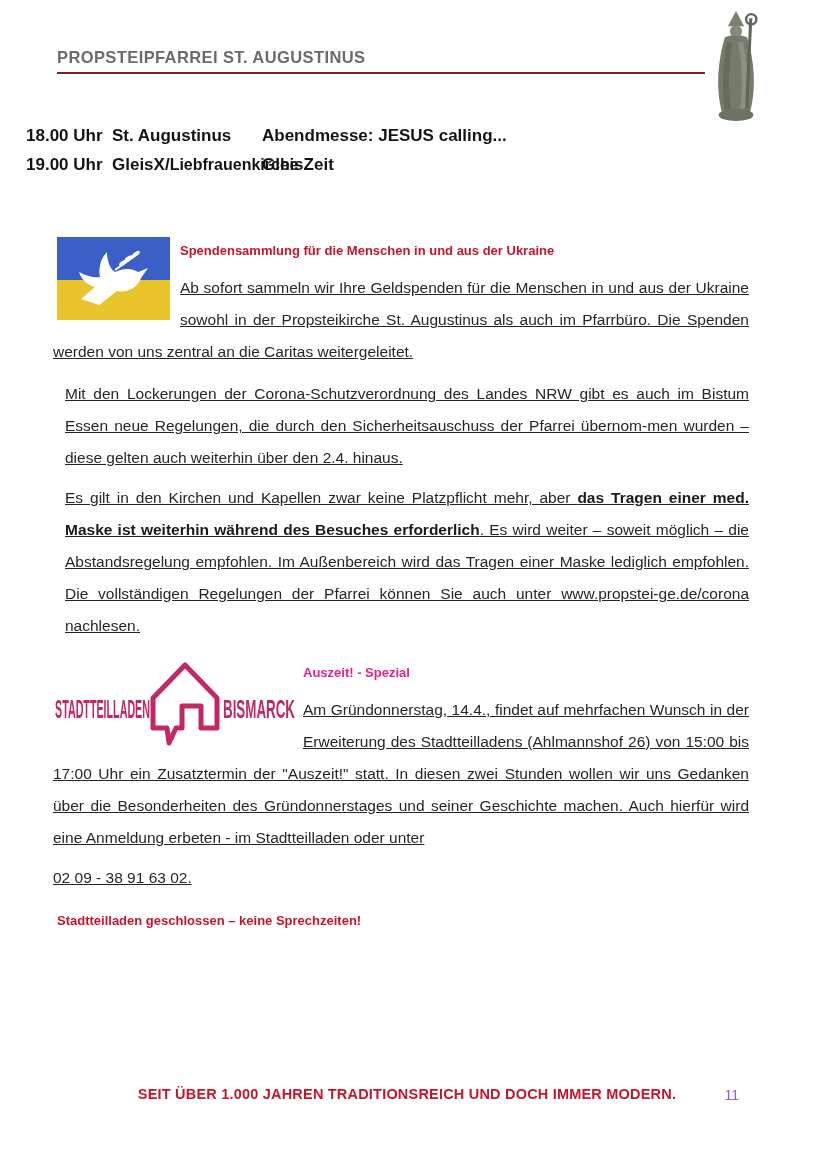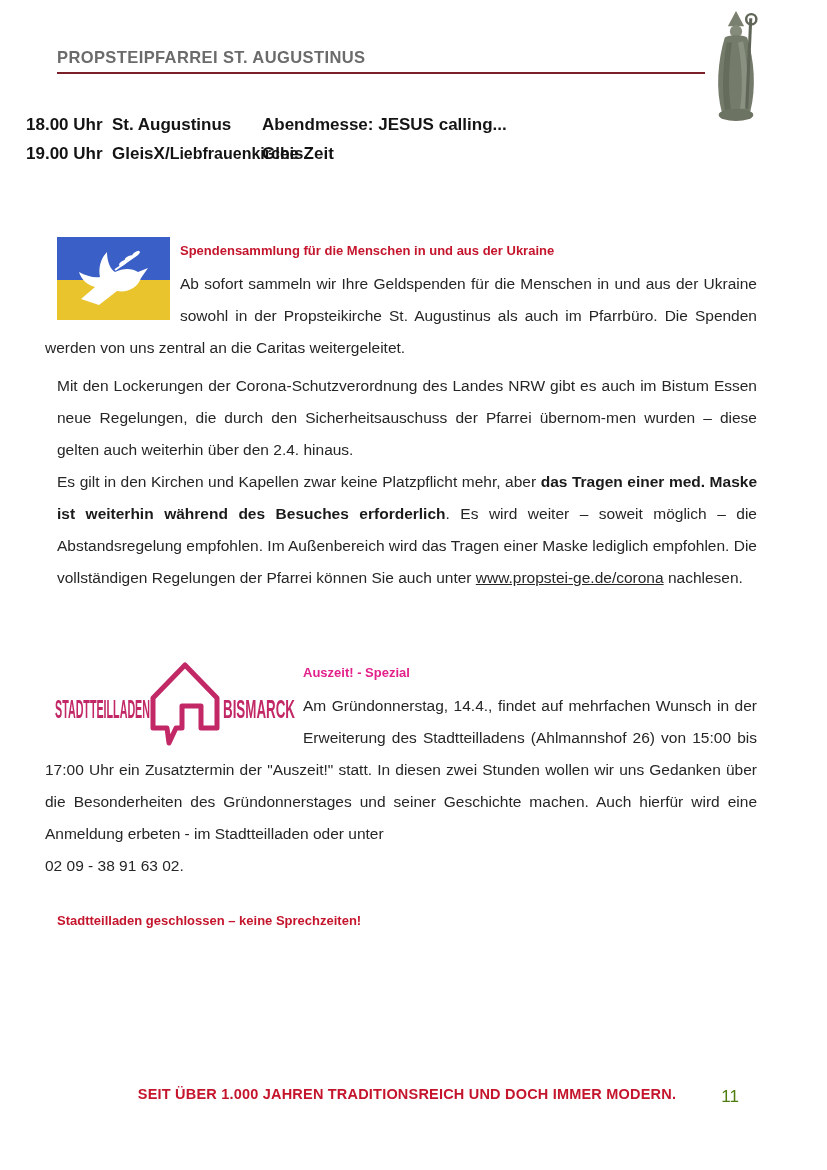--- a/index.html
+++ b/index.html
@@ -5,29 +5,29 @@
   * { margin:0; padding:0; box-sizing:border-box; }
   html,body { background:#e9e9e9; }
   body { font-family:"Liberation Sans", sans-serif; }
   .page { position:relative; width:827px; height:1170px; background:#ffffff; overflow:hidden; margin:0 auto; }
 
   .header { position:absolute; left:57px; top:48px; width:648px; padding-bottom:5px; border-bottom:2px solid #7b2029; }
   .header-title { font-size:16.5px; font-weight:bold; color:#6b6b6b; letter-spacing:0.4px; }
 
   .statue { position:absolute; left:704px; top:8px; width:64px; height:114px; }
 
-  .schedule { position:absolute; left:26px; top:115px; font-size:17px; font-weight:bold; color:#141414; }
+  .schedule { position:absolute; left:26px; top:126px; font-size:17px; font-weight:bold; color:#141414; }
   .schedule-row { display:flex; align-items:baseline; height:29px; }
   .sch-time { width:86px; }
   .sch-loc  { width:150px; white-space:nowrap; }
   .sch-note { font-size:16px; }
 
   .section { position:absolute; left:57px; width:700px; font-size:15.5px; line-height:32px; text-align:justify; color:#262626; }
   .section.shifted { left:45px; width:712px; }
-  .section p { margin:0; }
+  .section p { margin:8px;text-decoration:underline; }
 
   .sec-heading { font-size:13px; line-height:26px; font-weight:bold; color:#c5152d; text-align:left; }
   .sec-heading.pink { color:#e3218b; }
 
   .ukraine { top:236px; }
   .flag { float:left; width:113px; height:83px; margin:1px 10px 5px 12px; }
   .ukraine .sec-heading { padding-top:2px; margin-bottom:4px; }
 
   .corona { top:370px; }
   .corona .sec-heading { margin-bottom:12px; }
@@ -37,21 +37,21 @@
   .auszeit .sec-heading { padding-top:6px; margin-bottom:4px; }
 
   .geschlossen { top:908px; }
   .geschlossen .sec-heading { margin-bottom:10px; }
 
   .doc-link { color:#262626; text-decoration:underline; cursor:pointer; }
   strong { font-weight:bold; color:#1a1a1a; }
 
   .footer { position:absolute; left:57px; top:1086px; width:700px; height:24px; }
   .footer-slogan { text-align:center; font-size:14.5px; font-weight:bold; color:#c5152d; letter-spacing:0.2px; }
-  .page-number { position:absolute; right:18px; top:1px; font-size:17px; color:#4d7c0f;margin-left:36px; }
+  .page-number { position:absolute; right:18px; top:1px; font-size:14px; color:#8b5cf6;margin-left:36px; }
 </style>
 </head>
 <body>
 
 <div class="page">
 
   <div class="header">
     <div class="header-title">PROPSTEIPFARREI ST. AUGUSTINUS</div>
   </div>
 

